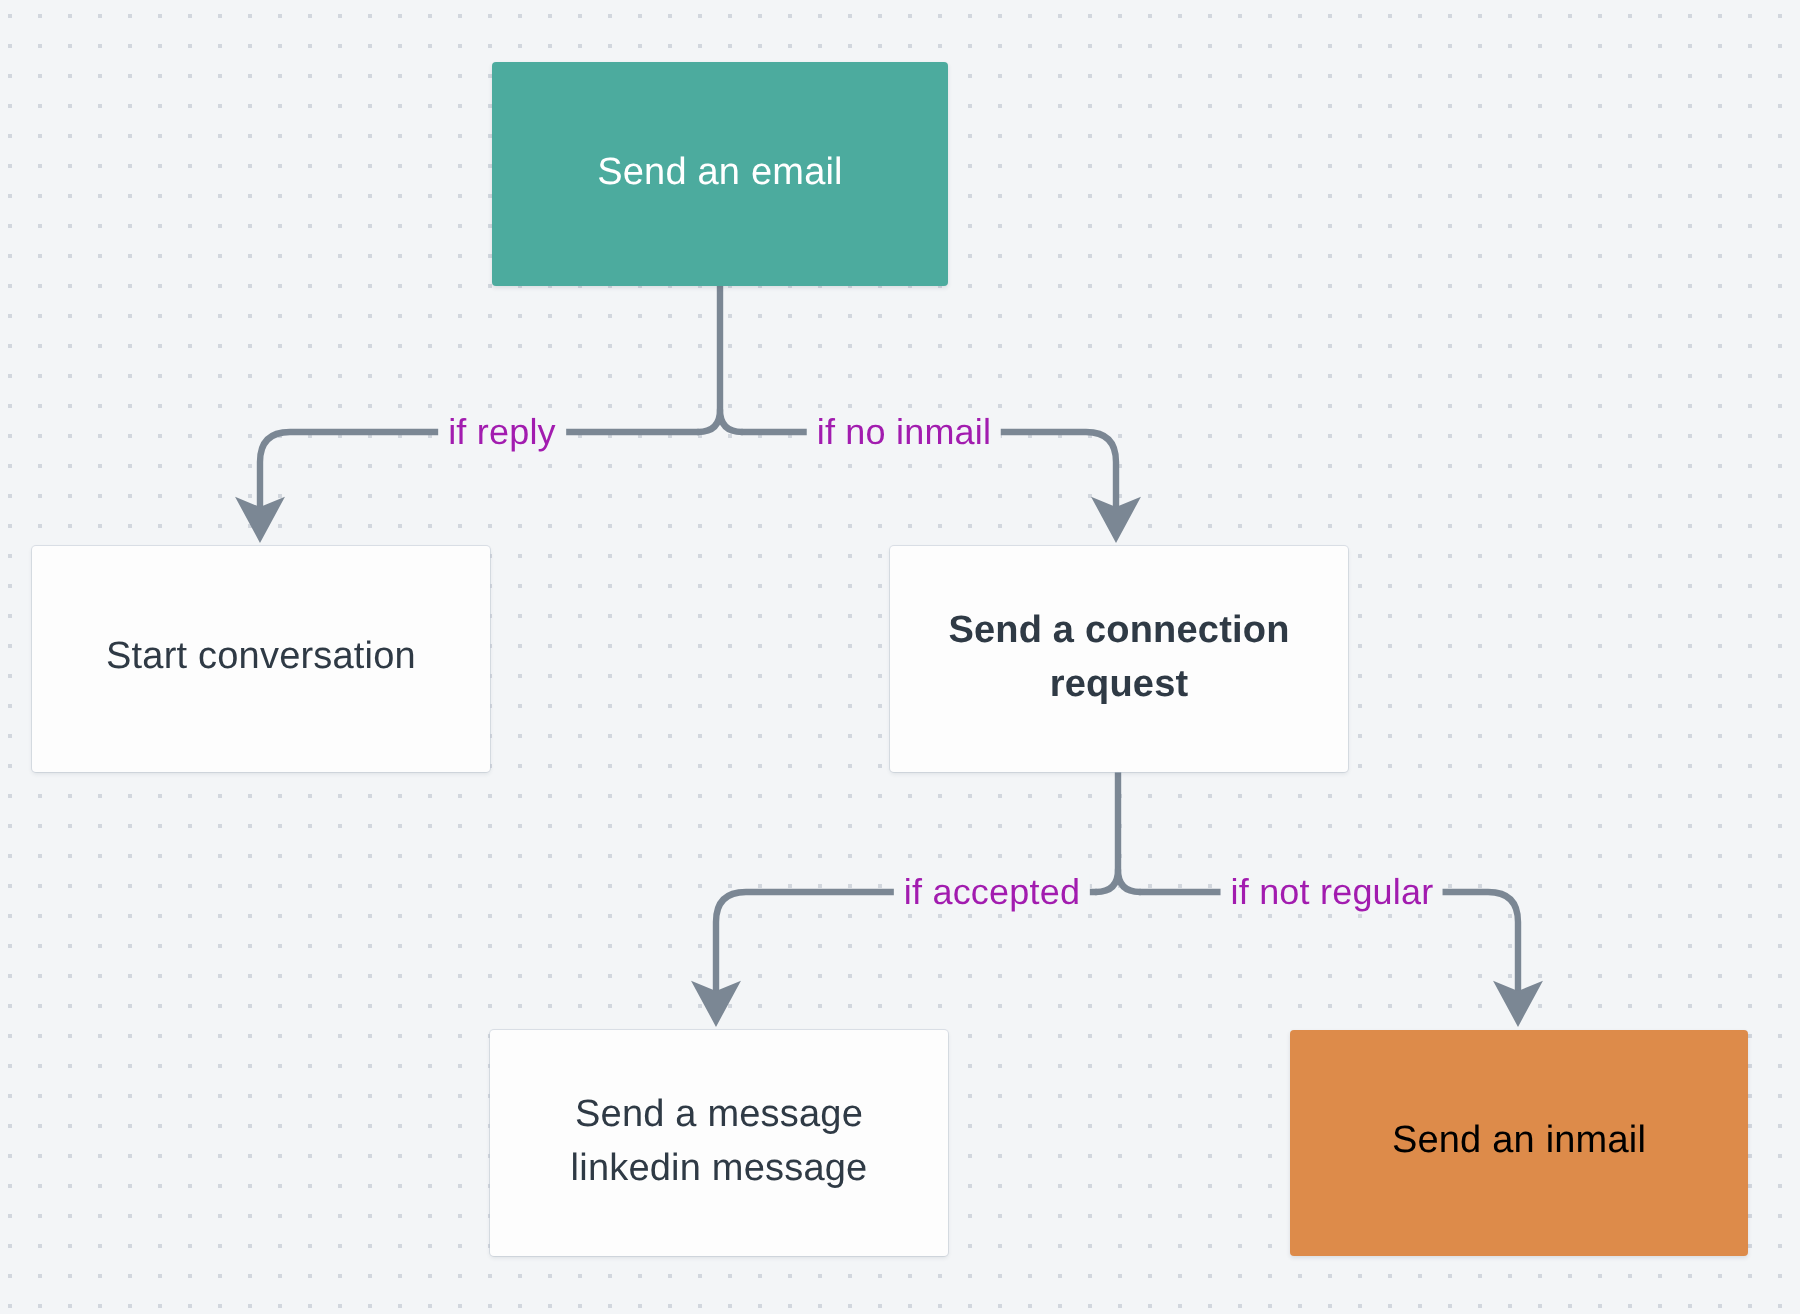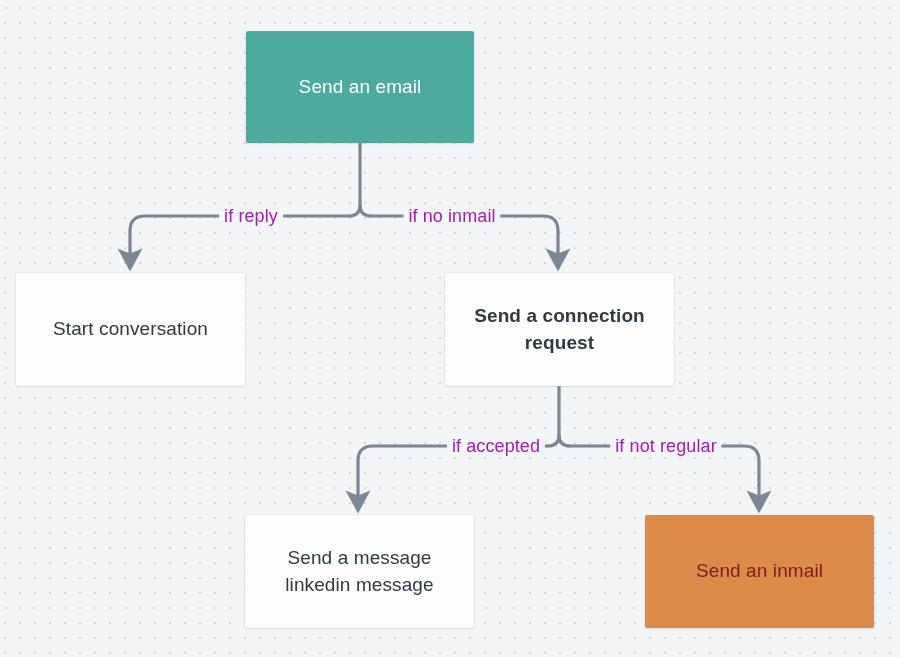--- a/index.html
+++ b/index.html
@@ -53,21 +53,21 @@
   }
   .node-teal {
     background: #4cab9e;
     color: #ffffff;
     font-size: 19px;
     border-radius: 2px;
     box-shadow: 0 1px 2px rgba(40,55,75,0.12);
   }
   .node-orange {
     background: #dd8b4a;
-    color: #7f1d1d;
+    color: #000000;
     font-size: 19px;
     border-radius: 2px;
     box-shadow: 0 1px 2px rgba(40,55,75,0.12);
   }
   .edge-label {
     position: absolute;
     font-size: 18px;
     color: #a21caf;
     letter-spacing: 0.1px;
     white-space: nowrap;

